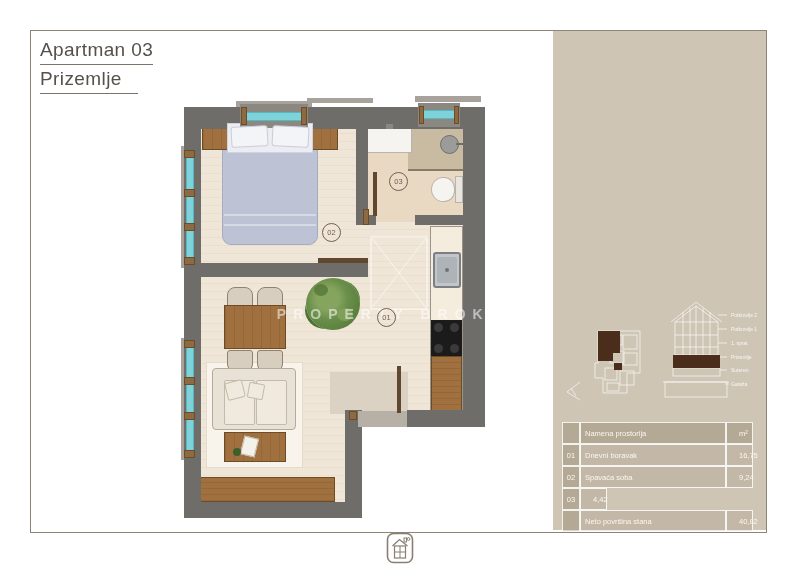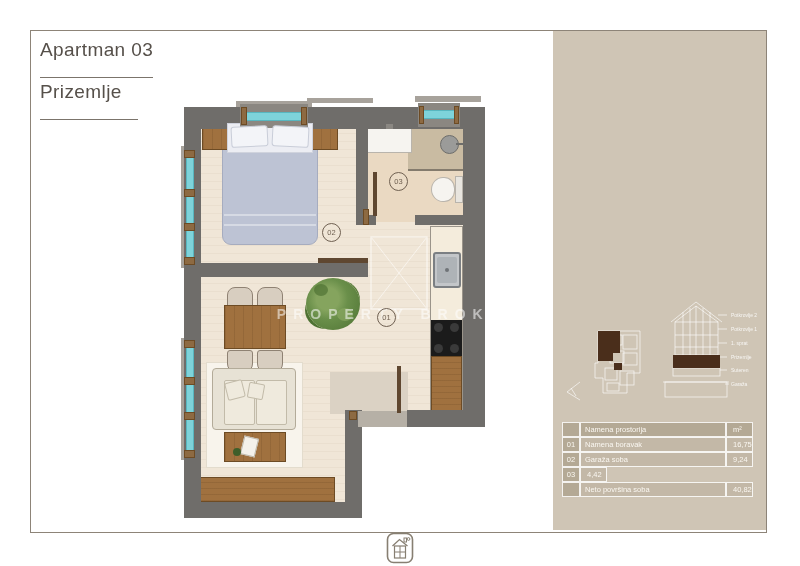--- a/index.html
+++ b/index.html
@@ -3,37 +3,37 @@
 <meta charset="utf-8">
 <style>
   html,body{margin:0;padding:0;background:#ffffff;}
   .page{position:relative;width:800px;height:566px;background:#fff;overflow:hidden;
         font-family:"Liberation Sans",sans-serif;}
   .abs{position:absolute;}
 
   
   .frame{left:30px;top:30px;width:735px;height:501px;border:1px solid #8d8478;z-index:0;}
   .title{left:40px;top:36px;z-index:9;color:#56504a;font-size:19px;line-height:27px;letter-spacing:.4px;}
-  .title .tl{display:inline-block;border-bottom:1.5px solid #7b746b;padding-bottom:14px;}
+  .title .tl{display:inline-block;border-bottom:1.5px solid #7b746b;padding-bottom:1px;}
   .title .tl2{padding-right:16px;}
 
   
   .sidebar{left:553px;top:31px;width:213px;height:499px;background:#cfc5b5;z-index:1;}
   .svgline{stroke:#ffffff;stroke-opacity:.78;fill:none;stroke-width:.8;}
   .floor-label{position:absolute;left:68px;color:rgba(255,255,255,.85);font-size:5px;line-height:6px;white-space:nowrap;}
 
   
   .area-table{left:562px;top:422px;width:191px;z-index:2;font-size:7.5px;color:#faf7f1;}
-  .trow{display:flex;height:15px;}
+  .trow{display:flex;height:22px;}
   .tcell{border:.5px solid rgba(255,255,255,.85);display:flex;align-items:center;
          padding-left:4px;box-sizing:border-box;background:rgba(96,80,52,.10);}
   .thead .tcell,.tnum{background:rgba(96,80,52,.24);}
   .tnum{width:18px;justify-content:center;padding-left:0;}
   .tname{width:146px;}
-  .tarea{width:27px;padding-left:6px;}
+  .tarea{width:27px;padding-left:12px;}
 
   
   .wall{background:#6f6d6a;z-index:4;}
   .floor{background:#f0e6d7;
          background-image:repeating-linear-gradient(180deg,rgba(120,95,60,.05) 0 1px,transparent 1px 8px);z-index:1;}
   .bathfloor{background:#ead9c2;z-index:2;}
   .showertile{background:#c9bba2;border-bottom:2px solid #847b6d;z-index:2;}
   .entrytile{background:#dbd2c4;z-index:2;}
   .threshold{background:#b6b0a6;z-index:5;}
   .glass{background:#7ed3da;border:1px solid #58b6bf;box-sizing:border-box;z-index:6;}
@@ -252,35 +252,35 @@
   </div>
 
   <div class="abs area-table">
     <div class="trow thead">
       <div class="tcell tnum"></div>
       <div class="tcell tname">Namena prostorija</div>
       <div class="tcell tarea">m²</div>
     </div>
     <div class="trow">
       <div class="tcell tnum">01</div>
-      <div class="tcell tname">Namena boravak</div>
+      <div class="tcell tname">Dnevni boravak</div>
       <div class="tcell tarea">16,75</div>
     </div>
     <div class="trow">
       <div class="tcell tnum">02</div>
-      <div class="tcell tname">Garaža soba</div>
+      <div class="tcell tname">Spavaća soba</div>
       <div class="tcell tarea">9,24</div>
     </div>
     <div class="trow">
       <div class="tcell tnum">03</div>
       <div class="tcell tarea">4,42</div>
     </div>
     <div class="trow">
       <div class="tcell tnum"></div>
-      <div class="tcell tname">Neto površina soba</div>
+      <div class="tcell tname">Neto površina stana</div>
       <div class="tcell tarea">40,82</div>
     </div>
   </div>
 
   <svg class="abs logo" width="28" height="32">
     <rect x="1.5" y="1.5" width="25" height="29" rx="6" fill="none" stroke="#877f72" stroke-width="1.6"></rect>
     <path d="M6.5 14 L13.5 7.5 L21.5 14" fill="none" stroke="#877f72" stroke-width="1.3"></path>
     <rect x="8.5" y="14" width="11" height="12" fill="none" stroke="#877f72" stroke-width="1.2"></rect>
     <line x1="14" y1="14" x2="14" y2="26" stroke="#877f72" stroke-width="1"></line>
     <line x1="8.5" y1="20" x2="19.5" y2="20" stroke="#877f72" stroke-width="1"></line>

